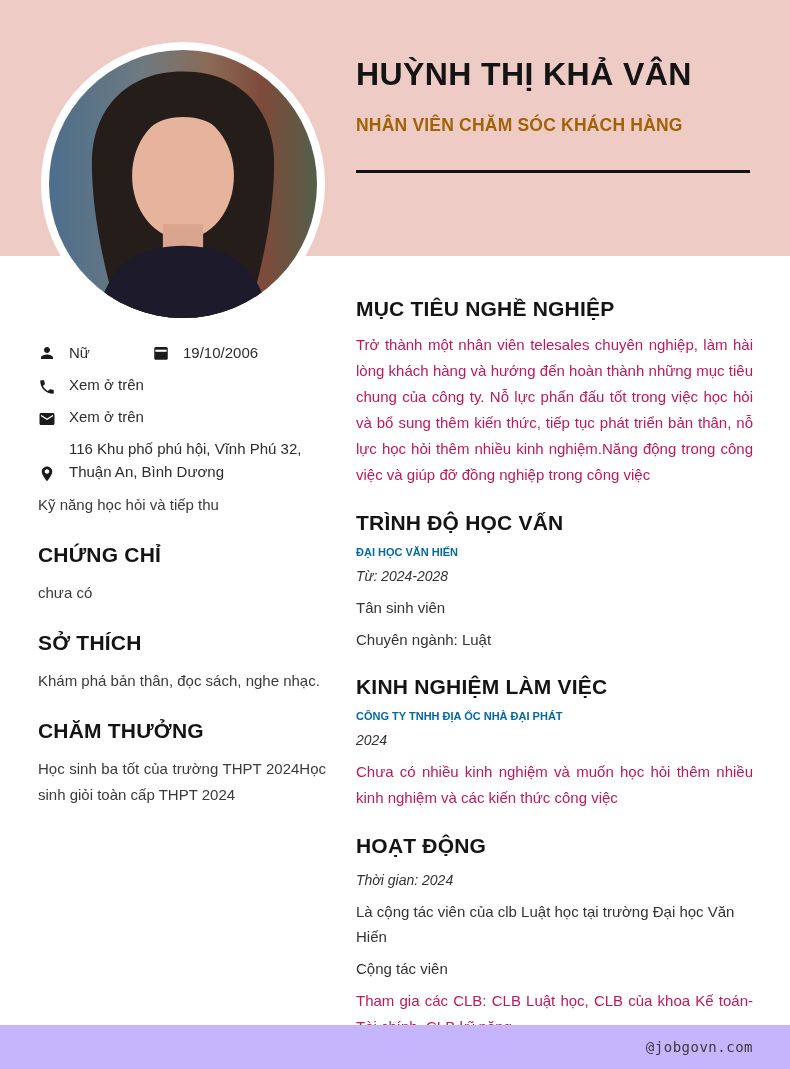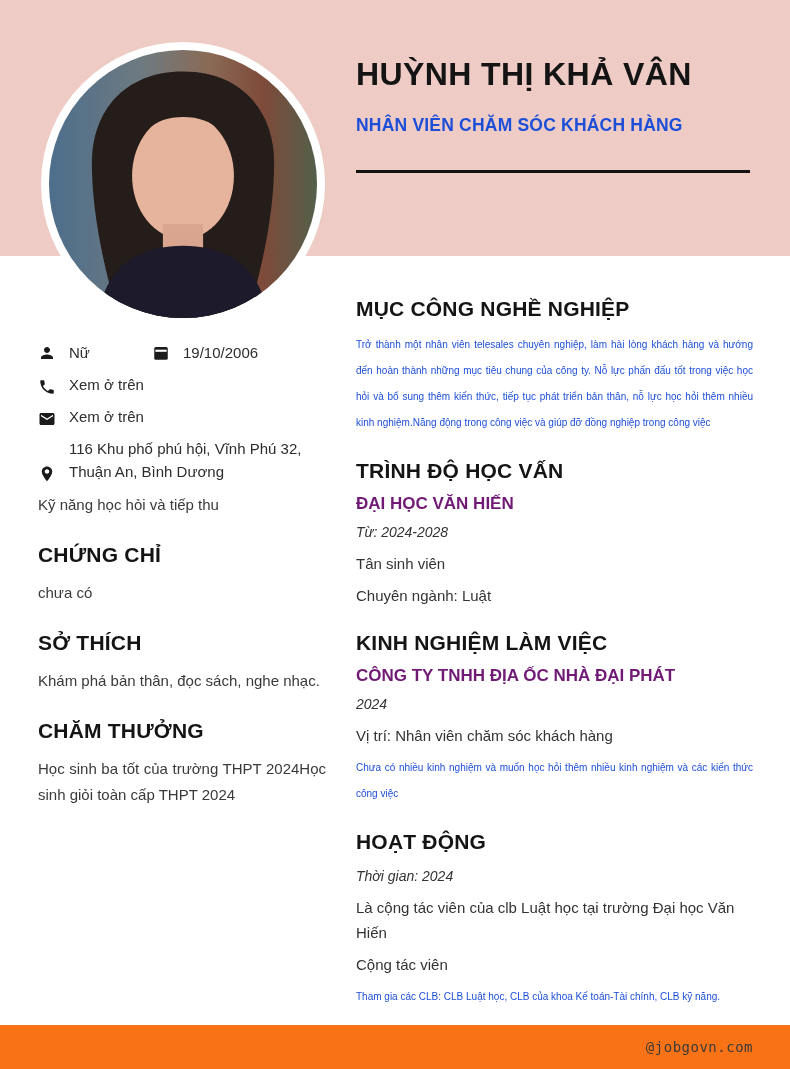--- a/index.html
+++ b/index.html
@@ -34,21 +34,21 @@
     display:block;
   }
   .photo svg { display:block; width:100%; height:100%; }
 
   .header-text { position:absolute; left:356px; top:56px; width:396px; z-index:2; }
   .candidate-name {
     font-size:32px; font-weight:700; color:#141414;
     letter-spacing:0.4px; line-height:1.18; margin:0;
   }
   .job-title {
-    font-size:17.5px; font-weight:700; color:#1d4ed8;
+    font-size:17.5px; font-weight:700; color:#a16207;
     letter-spacing:0.2px; margin-top:21px;
   }
   .header-divider { margin-top:34px; width:394px; height:3px; background:#121212; }
 
   
   .col-left  { position:absolute; left:38px;  top:341px; width:288px; }
   .col-right { position:absolute; left:356px; top:297px; width:397px; }
 
   
   .contact-row {
@@ -70,30 +70,30 @@
   }
   .list-item { font-size:15px; color:#3a3a3a; line-height:26px; }
   .justify { text-align:justify; }
 
   
   .r-section { margin-bottom:23px; }
   .r-heading {
     font-size:21px; font-weight:700; color:#141414;
     letter-spacing:0.2px; margin:0 0 11px 0;
   }
-  .r-body { font-size:10px; color:#1d4ed8; line-height:26px; text-align:justify; }
-  .r-subhead { font-size:17px; font-weight:700; color:#701a75; margin:3px 0 7px 0; }
+  .r-body { font-size:15px; color:#be185d; line-height:26px; text-align:justify; }
+  .r-subhead { font-size:11px; font-weight:700; color:#0369a1; margin:3px 0 7px 0; }
   .r-italic { font-size:14px; font-style:italic; color:#333333; margin:0 0 7px 0; line-height:23px; }
   .r-line { font-size:15px; color:#333333; line-height:25px; margin:0 0 7px 0; }
 
   
   .footer-band {
     position:absolute; left:0; top:1025px;
     width:790px; height:44px;
-    background:#f97316;
+    background:#c4b5fd;
   }
   .watermark {
     position:absolute; right:37px; top:0;
     line-height:44px;
     font-family:"DejaVu Sans Mono", monospace;
     font-size:14px; color:#3a3a3a; letter-spacing:0.5px;
   }
 </style>
 </head>
 <body>
@@ -186,37 +186,36 @@
   <div class="list-item">Khám phá bản thân, đọc sách, nghe nhạc.</div>
 
   <div class="section-heading">CHĂM THƯỞNG</div>
   <div class="list-item justify">Học sinh ba tốt của trường THPT 2024Học sinh giỏi toàn cấp THPT 2024</div>
 
 </div>
 
 <div class="col-right">
 
   <div class="r-section">
-    <div class="r-heading">MỤC CÔNG NGHỀ NGHIỆP</div>
+    <div class="r-heading">MỤC TIÊU NGHỀ NGHIỆP</div>
     <div class="r-body">Trở thành một nhân viên telesales chuyên nghiệp, làm hài lòng khách hàng và hướng đến hoàn thành những mục tiêu chung của công ty. Nỗ lực phấn đấu tốt trong việc học hỏi và bổ sung thêm kiến thức, tiếp tục phát triển bản thân, nỗ lực học hỏi thêm nhiều kinh nghiệm.Năng động trong công việc và giúp đỡ đồng nghiệp trong công việc</div>
   </div>
 
   <div class="r-section">
     <div class="r-heading">TRÌNH ĐỘ HỌC VẤN</div>
     <div class="r-subhead">ĐẠI HỌC VĂN HIẾN</div>
     <div class="r-italic">Từ: 2024-2028</div>
     <div class="r-line">Tân sinh viên</div>
     <div class="r-line">Chuyên ngành: Luật</div>
   </div>
 
   <div class="r-section">
     <div class="r-heading">KINH NGHIỆM LÀM VIỆC</div>
     <div class="r-subhead">CÔNG TY TNHH ĐỊA ỐC NHÀ ĐẠI PHÁT</div>
     <div class="r-italic">2024</div>
-    <div class="r-line">Vị trí: Nhân viên chăm sóc khách hàng</div>
     <div class="r-body">Chưa có nhiều kinh nghiệm và muốn học hỏi thêm nhiều kinh nghiệm và các kiến thức công việc</div>
   </div>
 
   <div class="r-section">
     <div class="r-heading">HOẠT ĐỘNG</div>
     <div class="r-italic">Thời gian: 2024</div>
     <div class="r-line">Là cộng tác viên của clb Luật học tại trường Đại học Văn Hiến</div>
     <div class="r-line">Cộng tác viên</div>
     <div class="r-body">Tham gia các CLB: CLB Luật học, CLB của khoa Kế toán-Tài chính, CLB kỹ năng.</div>
   </div>

